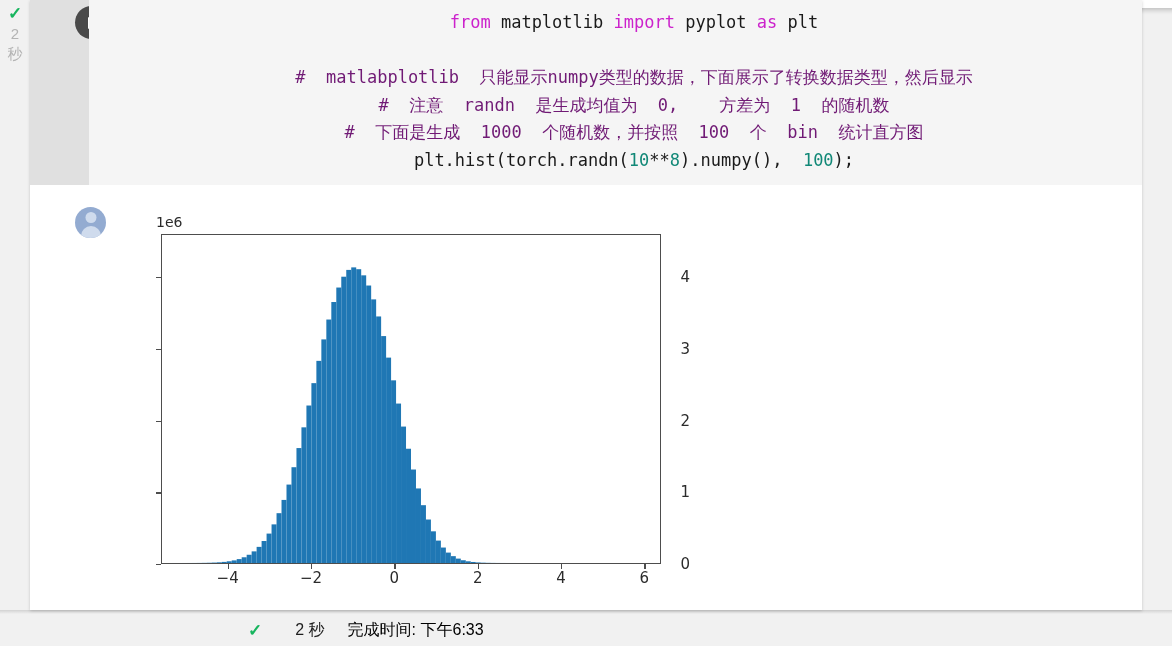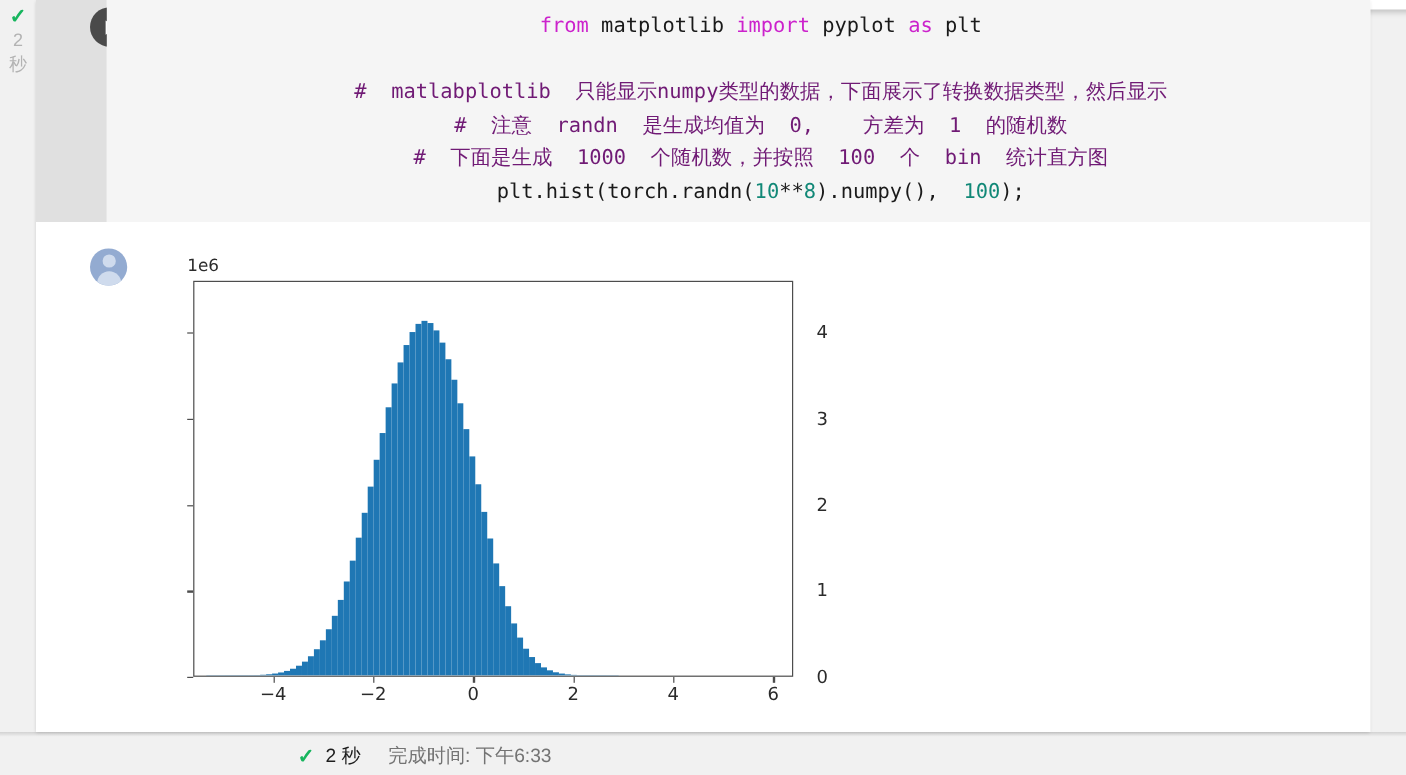--- a/index.html
+++ b/index.html
@@ -232,22 +232,22 @@
   }
   #status-inner {
     display: flex;
     align-items: center;
     margin-left: 248px;
     gap: 9px;
     font-size: 16px;
     color: #1d1d1d;
   }
   #status-check { color: #17b55e; font-size: 17px; font-weight: 700; }
-  #status-duration { color: #1d1d1d; }
-  #status-finished { margin-left: 14px; color: #737373; }
+  #status-duration { color: #1d1d1d; margin-left: 24px; }
+  #status-finished { margin-left: 14px; color: #000000; }
   
   #panel-shadow {
     position: absolute;
     left: 0; top: 610px;
     width: 1172px; height: 4px;
     background: linear-gradient(to bottom, rgba(0,0,0,0.13), rgba(0,0,0,0));
   }
 </style>
 </head>
 <body>

